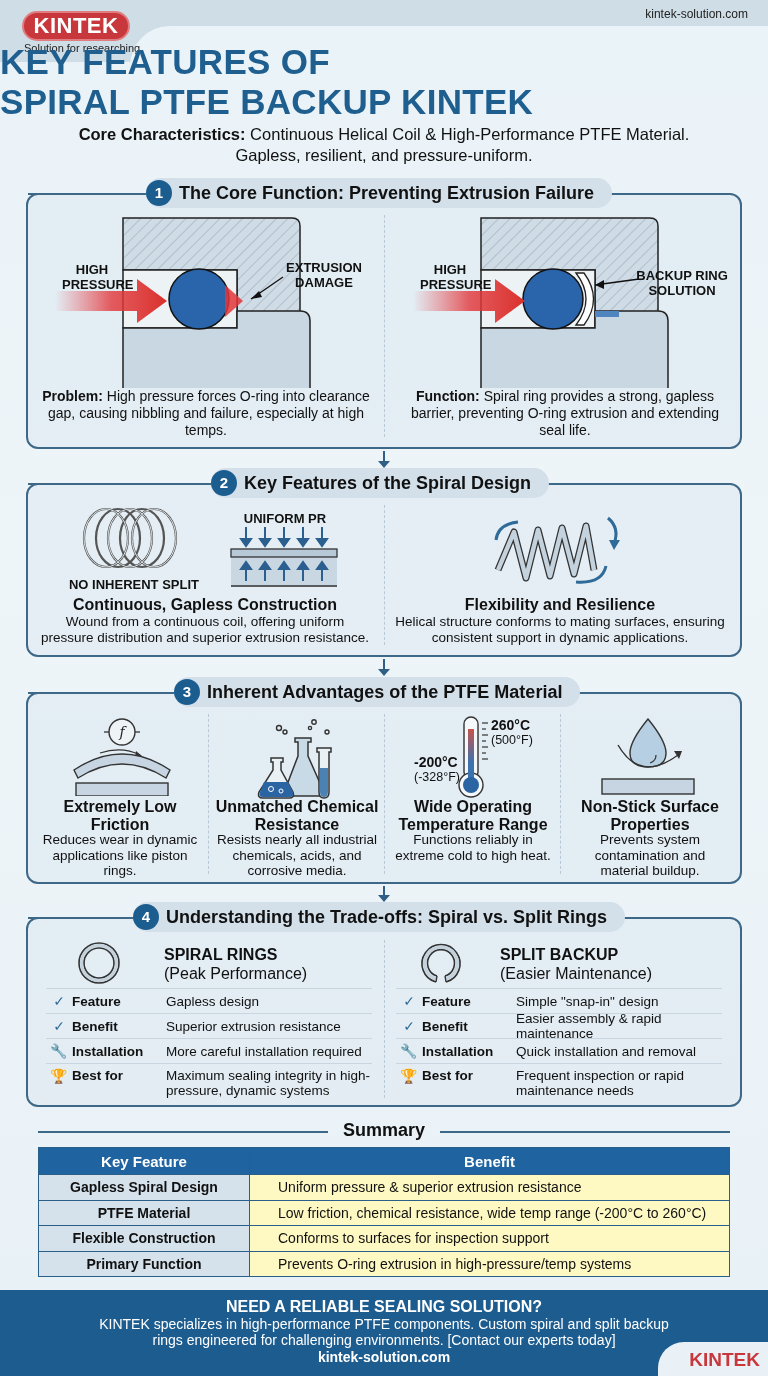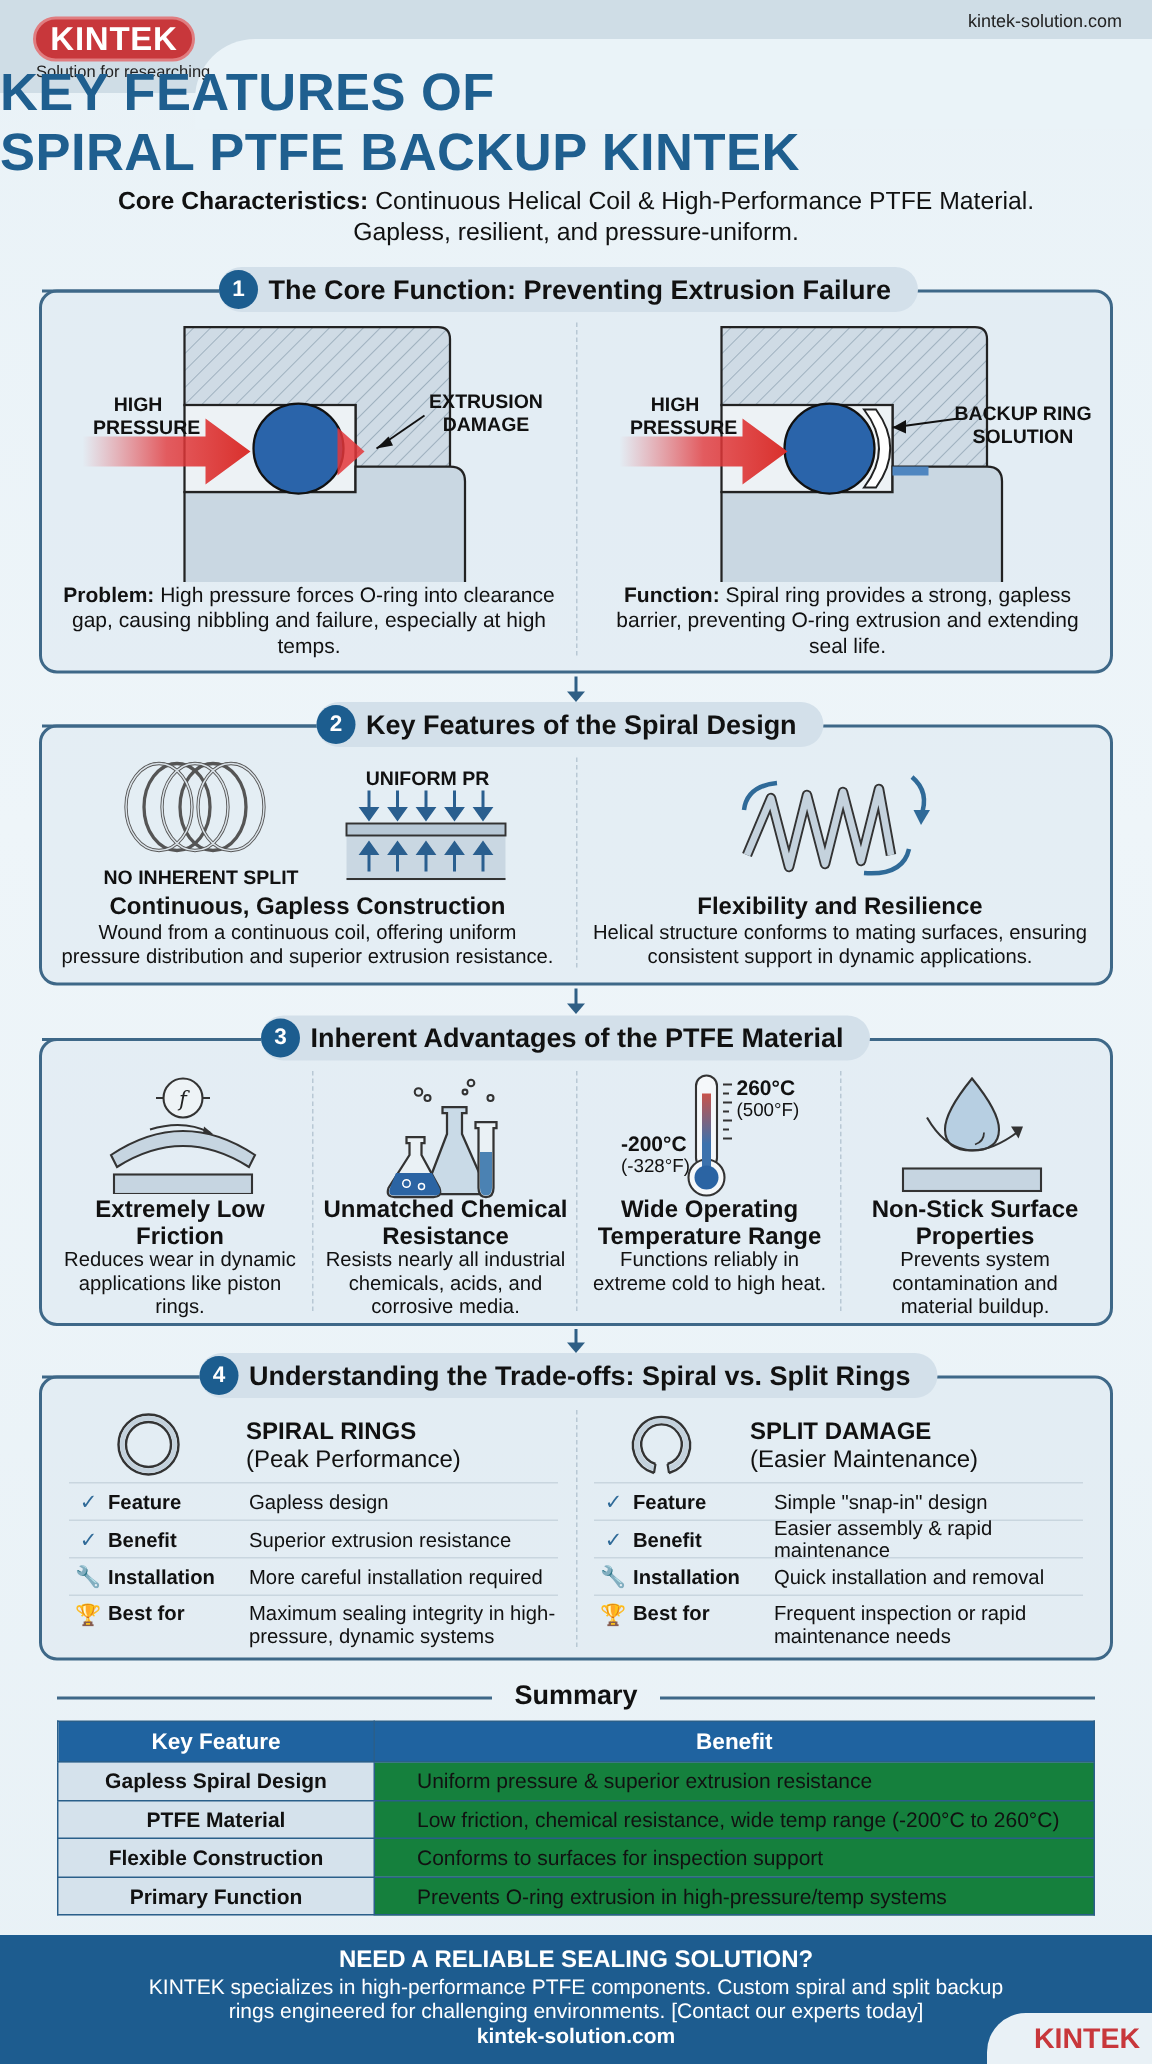--- a/index.html
+++ b/index.html
@@ -101,21 +101,21 @@
     table.sum {
       position: absolute; left: 38px; top: 1147px; width: 692px;
       border-collapse: collapse; font-size: 14px;
     }
     table.sum th {
       background: #1f63a0; color: #fff; font-weight: bold; height: 27px; font-size: 15px;
       border: 1.5px solid #2a5f8a;
     }
     table.sum td { height: 25.5px; border: 1.5px solid #2a5f8a; color: #111; }
     table.sum td.k { background: #d5e2ec; font-weight: bold; text-align: center; width: 211px; }
-    table.sum td.v { background: #15803d; padding-left: 28px; }
+    table.sum td.v { background: #fef9c3; padding-left: 28px; }
 
     
     .footer {
       position: absolute; left: 0; top: 1290px; width: 768px; height: 86px;
       background: #1d5c8f; color: #fff; text-align: center;
     }
     .footer .h { font-weight: bold; font-size: 16px; margin-top: 7px; line-height: 19px; }
     .footer .p { font-size: 14px; line-height: 16px; }
     .footer .u { font-weight: bold; font-size: 14px; line-height: 18px; }
     .foot-logo {
@@ -403,21 +403,21 @@
   </div>
 
 <svg style="position:absolute;left:418px;top:940px;" width="46" height="46">
   <path d="M18 42 A19 19 0 1 1 28 42" fill="none" stroke="#333" stroke-width="1.6"></path>
   <path d="M19 36 A13.5 13.5 0 1 1 27 36" fill="none" stroke="#333" stroke-width="1.6"></path>
   <path d="M18.5 39 A16.3 16.3 0 1 1 27.5 39" fill="none" stroke="#c4d2dd" stroke-width="3.4"></path>
   <line x1="18" y1="42" x2="19" y2="36" stroke="#333" stroke-width="1.4"></line>
   <line x1="28" y1="42" x2="27" y2="36" stroke="#333" stroke-width="1.4"></line>
 </svg>
 <div class="ring-title" style="left:500px;top:945px;">
-  <b>SPLIT DAMAGE</b><span>(Easier Maintenance)</span>
+  <b>SPLIT BACKUP</b><span>(Easier Maintenance)</span>
 </div>
 
 <div class="trow" style="left:396px;top:988px;width:326px;">
     <span class="ic">✓</span>
     <span class="k">Feature</span>
     <span class="v">Simple "snap-in" design</span>
   </div>
 <div class="trow" style="left:396px;top:1013px;width:326px;">
     <span class="ic">✓</span>
     <span class="k">Benefit</span>

